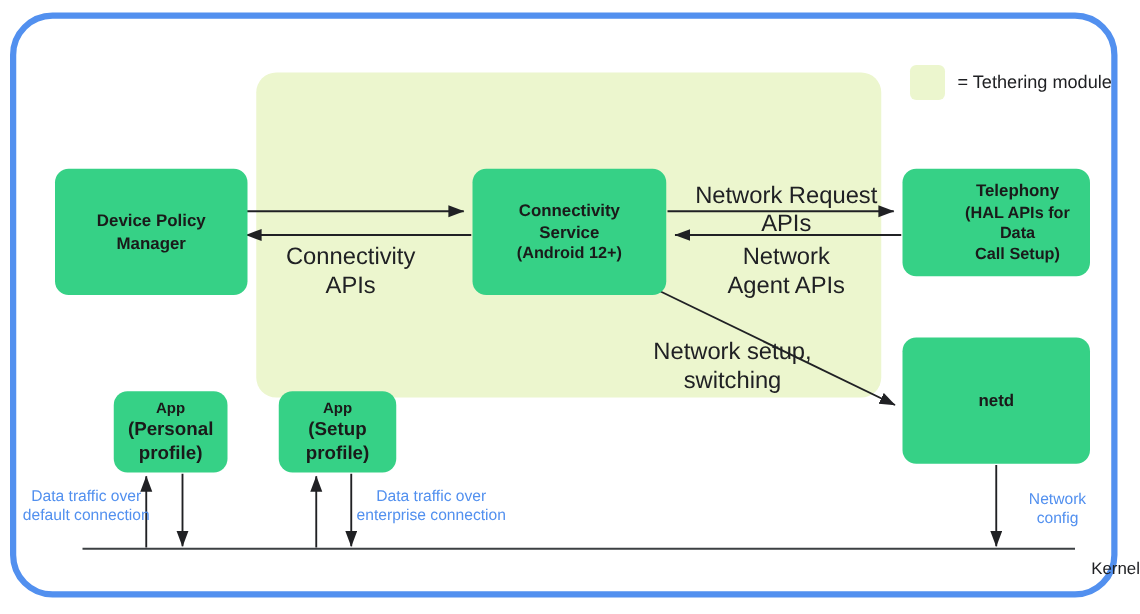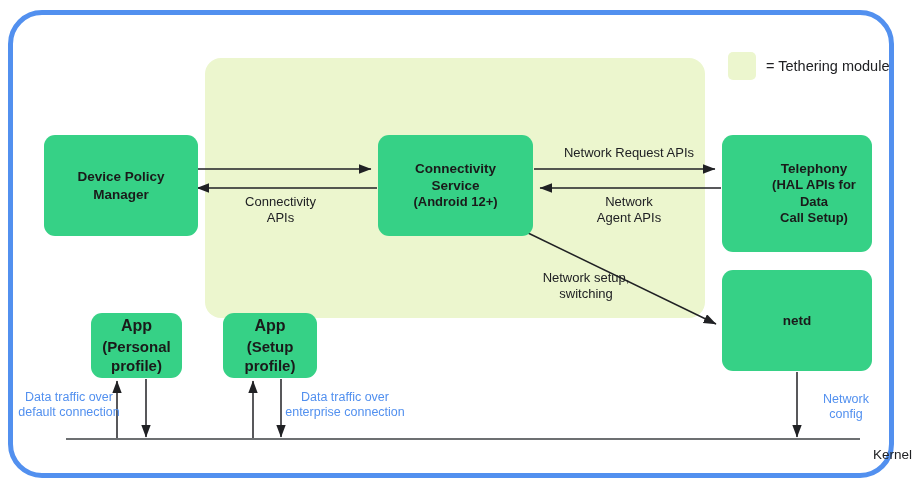--- a/index.html
+++ b/index.html
@@ -77,43 +77,43 @@
   .box .box-title {
     font-weight: bold;
     font-size: 13.5px;
     line-height: 1.28;
   }
   .box .box-sub {
     font-weight: bold;
     font-size: 13px;
     line-height: 1.28;
   }
-  .box.small .box-title { font-size: 16px; }
+  .box.small .box-title { font-size: 12px; }
   .box.small .box-sub { font-size: 15px; }
 
   #box-dpm       { left: 44px;  top: 135px; width: 154px; height: 101px; }
   #box-conn      { left: 378px; top: 135px; width: 155px; height: 101px; }
-  #box-telephony { left: 722px; top: 135px; width: 150px; height: 117px; padding-left: 42px; }
+  #box-telephony { left: 722px; top: 135px; width: 150px; height: 86px; padding-left: 42px; }
   #box-netd      { left: 722px; top: 270px; width: 150px; height: 101px; justify-content: center; }
   #box-app1      { left: 91px;  top: 313px; width: 91px;  height: 65px; }
   #box-app2      { left: 223px; top: 313px; width: 94px;  height: 65px; }
 
   
   svg.arrow-layer {
     position: absolute;
     left: 0;
     top: 0;
     width: 912px;
     height: 491px;
     pointer-events: none;
   }
   
   .edge-label {
     position: absolute;
-    font-size: 13px;
+    font-size: 19px;
     color: #202124;
     text-align: center;
     line-height: 1.22;
     white-space: pre-line;
   }
   .edge-label.blue {
     color: #5290ef;
     font-size: 12.5px;
   }
   #lbl-connectivity-apis { left: 203px; top: 194px; width: 155px; }

